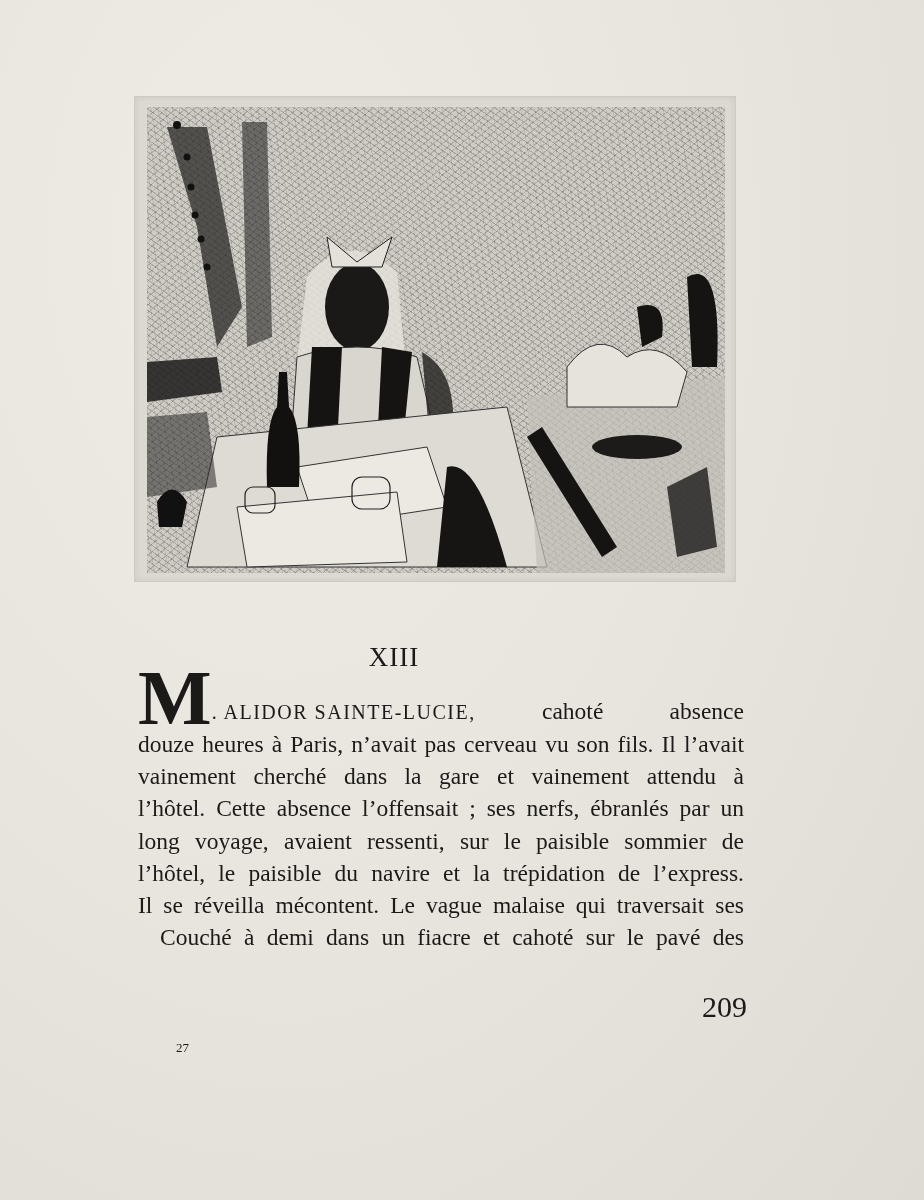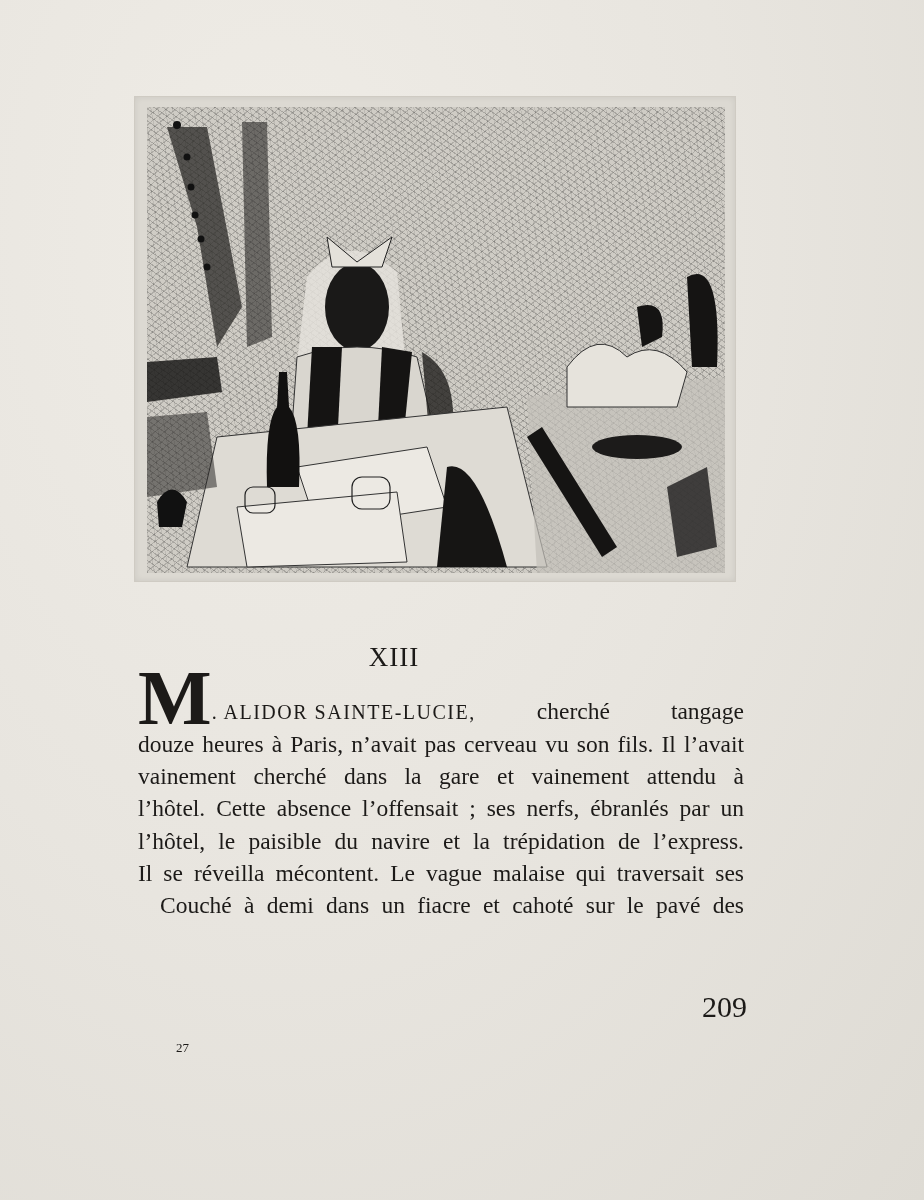--- a/index.html
+++ b/index.html
@@ -110,27 +110,28 @@
     </div>
   </div>
 
   <div class="chapter">XIII</div>
 
   <div class="text-block">
     <div class="first-line">
       <span class="dropcap">M</span>
       <span class="smallcaps-line">
         <span class="sc">. ALIDOR SAINTE-LUCIE,</span>
-        <span>cherché</span>
-        <span>tangage</span>
+        <span>cahoté</span>
+        <span>absence</span>
       </span>
     </div>
     <span class="line">douze heures à Paris, n’avait pas cerveau vu son fils. Il l’avait</span>
     <span class="line">vainement cherché dans la gare et vainement attendu à</span>
     <span class="line">l’hôtel. Cette absence l’offensait ; ses nerfs, ébranlés par un</span>
+    <span class="line">long voyage, avaient ressenti, sur le paisible sommier de</span>
     <span class="line">l’hôtel, le paisible du navire et la trépidation de l’express.</span>
     <span class="line">Il se réveilla mécontent. Le vague malaise qui traversait ses</span>
     <span class="line indent">Couché à demi dans un fiacre et cahoté sur le pavé des</span>
   </div>
 
   <div class="page-number">209</div>
   <div class="signature">27</div>
 </div>
 
 </body></html>

